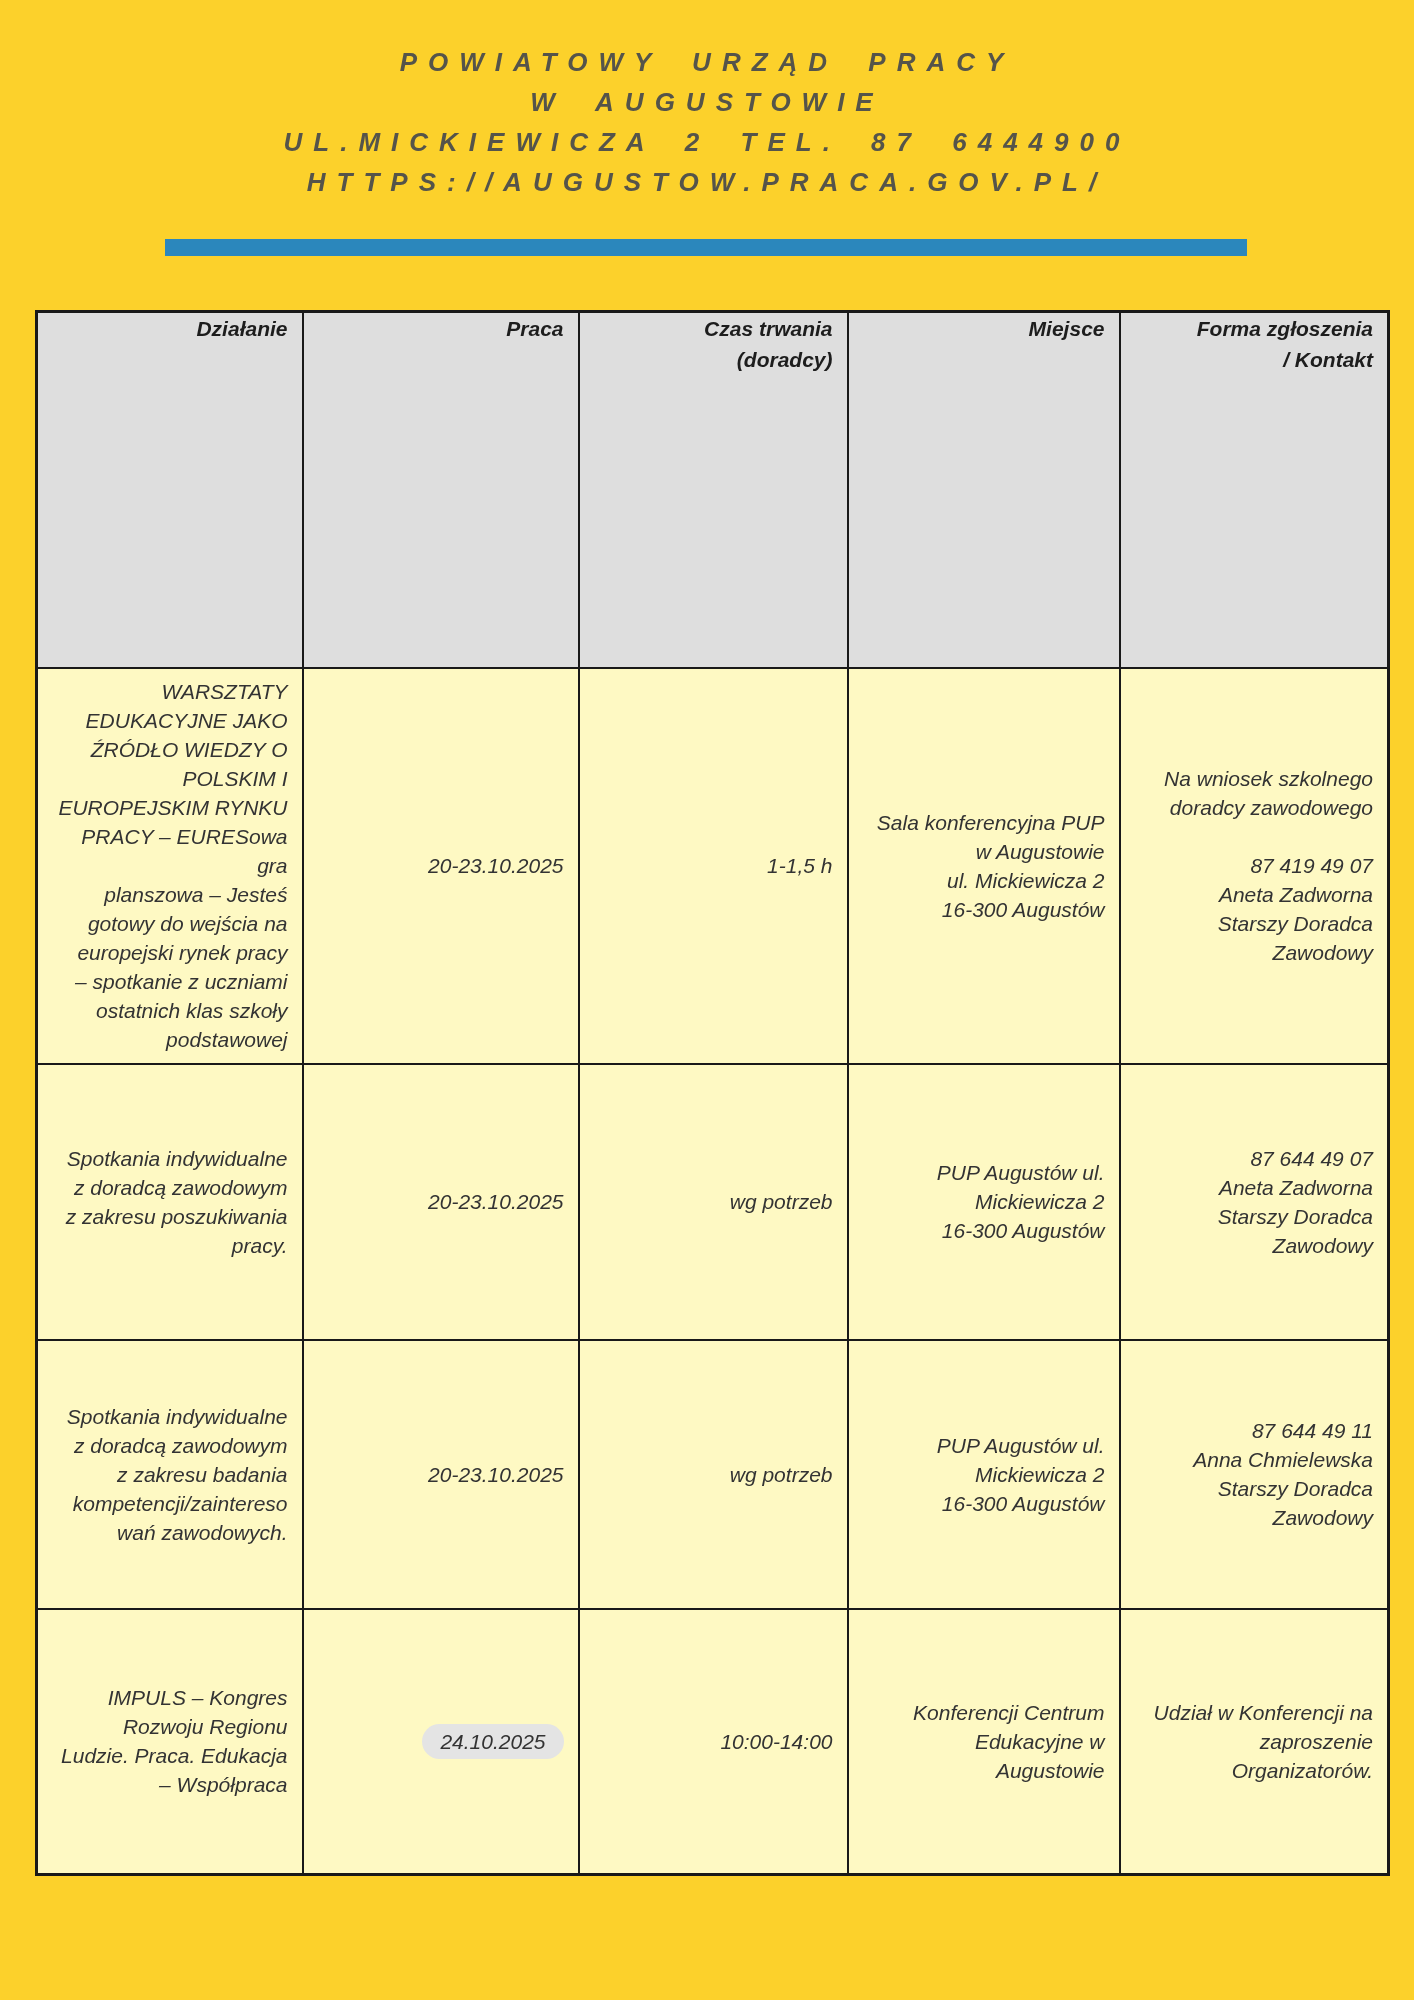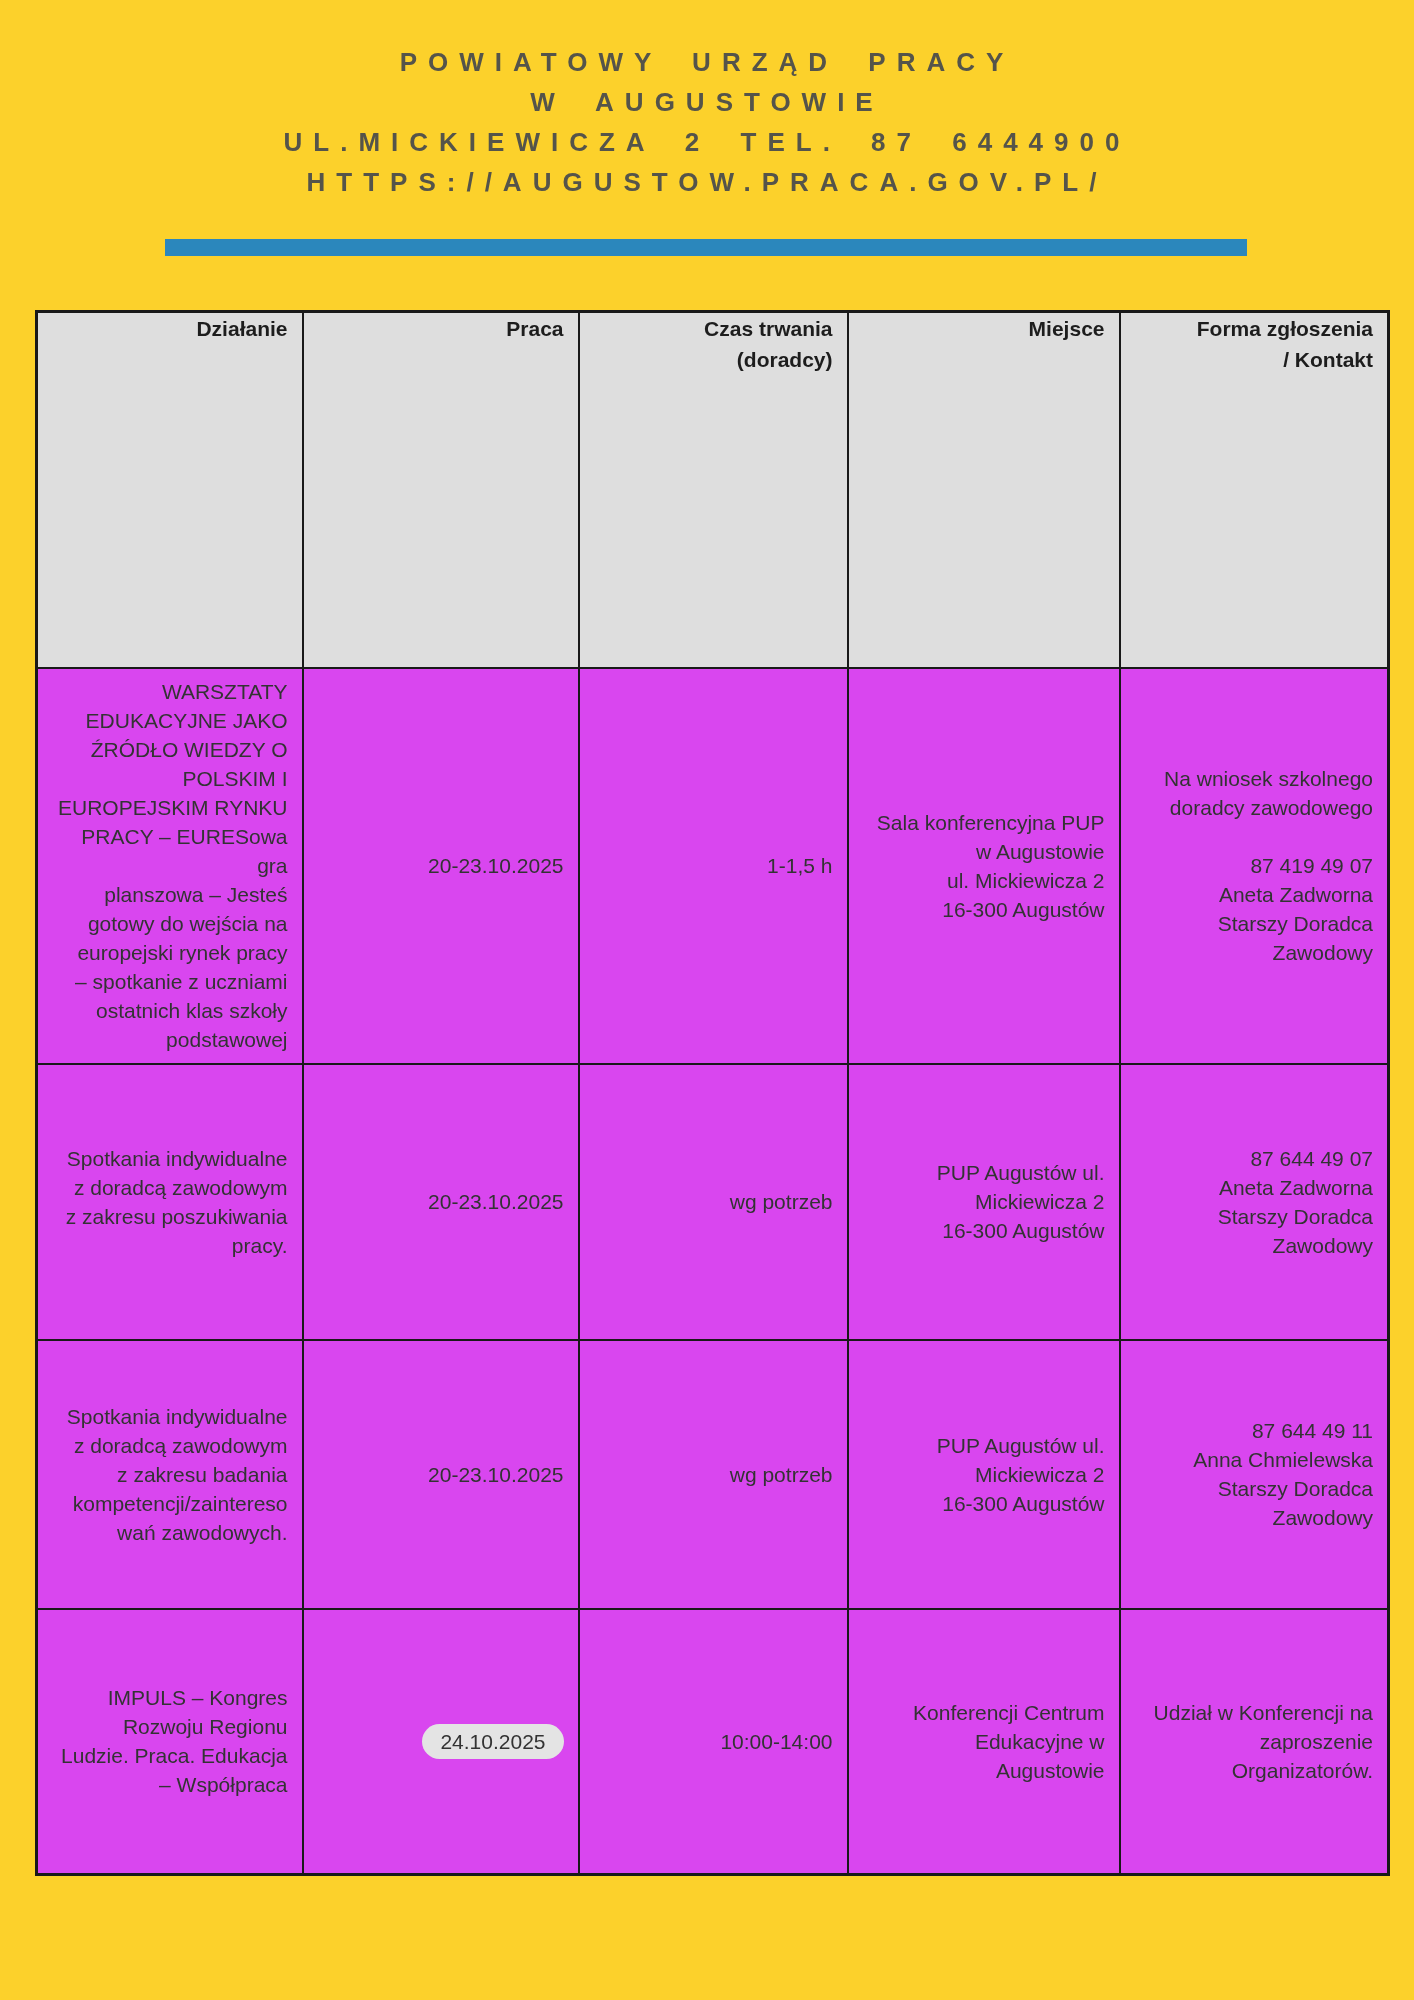--- a/index.html
+++ b/index.html
@@ -6,20 +6,21 @@
   body {
     font-family: "Liberation Sans", "DejaVu Sans", sans-serif;
     background:#FCD12B;
   }
   .page {
     position:relative;
     width:1414px;
     height:1901px;
     background:#FCD12B;
     overflow:hidden;
+    font-style:italic;
   }
   
   .masthead {
     position:absolute;
     top:42px; left:0;
     width:100%;
     text-align:center;
     color:#55544A;
     font-weight:bold;
     font-size:26px;
@@ -60,21 +61,21 @@
     font-weight:bold;
     font-size:21px;
     line-height:31px;
     color:#1D1D1D;
   }
   th.h-action   { padding-top:182px; }
   th.h-date     { padding-top:168px; }
   th.h-duration { padding-top:152px; }
   th.h-place    { padding-top:168px; }
   th.h-contact  { padding-top:152px; }
-  tbody td { vertical-align:middle; background:#d946ef; }
+  tbody td { vertical-align:middle; background:#fef9c3; }
   tr.row-1 { height:396px; }
   tr.row-2 { height:276px; }
   tr.row-3 { height:269px; }
   tr.row-4 { height:266px; }
   .pill {
     display:inline-block;
     background:#E4E4E4;
     border-radius:19px;
     padding:3px 18px;
   }

